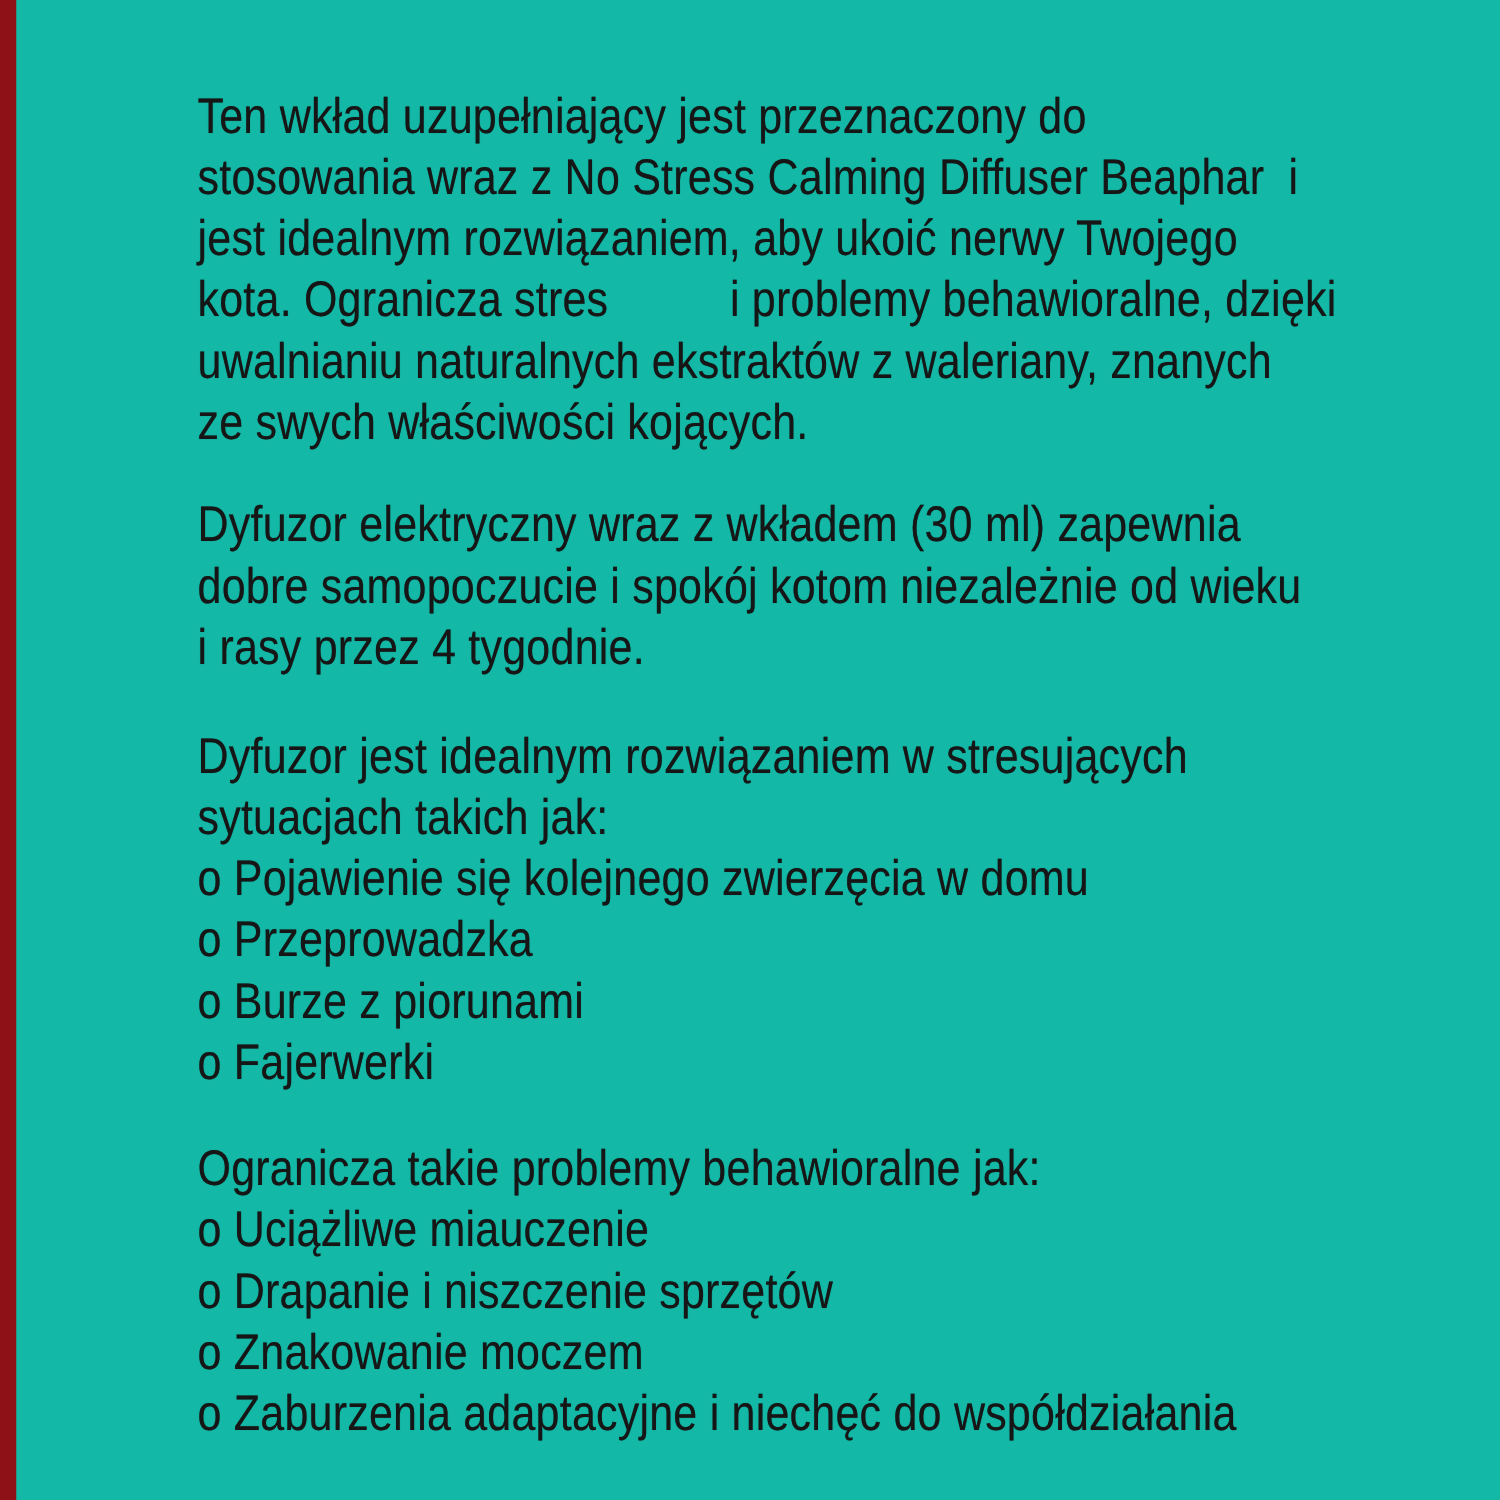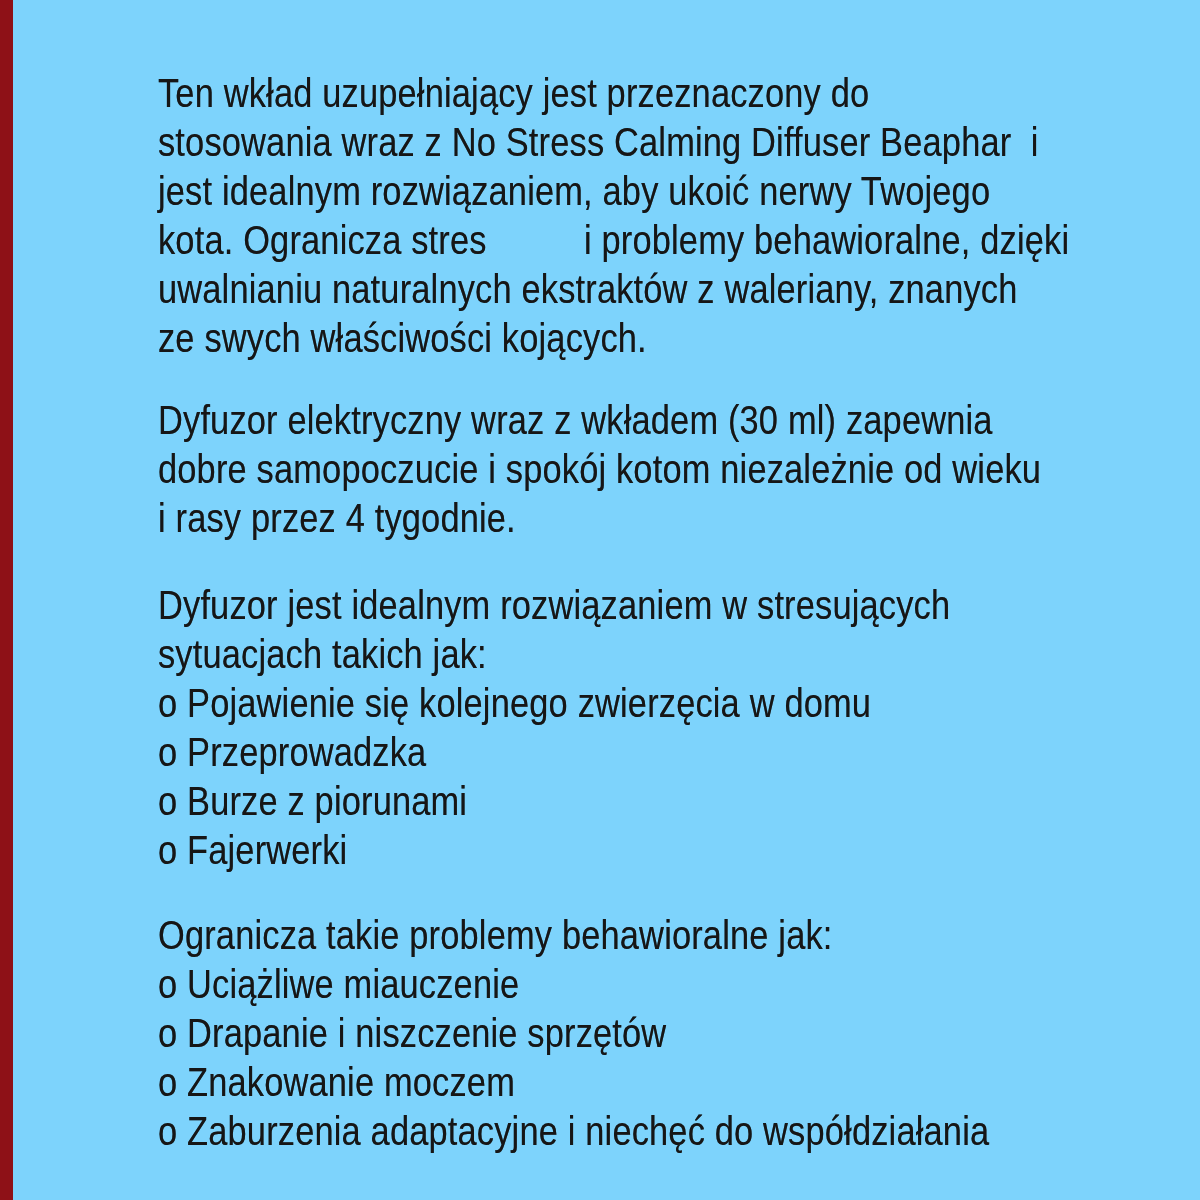--- a/index.html
+++ b/index.html
@@ -49,21 +49,21 @@
   .para.gap-after-2 { margin-bottom: 38px; }
   .para.gap-after-3 { margin-bottom: 36px; }
   .line {
     white-space: pre;   
     height: 49px;
   }
 </style>
 </head>
 <body>
 
-<div class="page" style="background: #7dd3fc;">
+<div class="page" style="background: #14b8a6;">
 
   <div class="edge-stripe" style="background: rgb(142, 17, 23);"></div>
 
   <div class="text-block" style="color: rgb(22, 22, 22);">
 
     <div class="para gap-after-1">
       <div class="line">Ten wkład uzupełniający jest przeznaczony do</div>
       <div class="line">stosowania wraz z No Stress Calming Diffuser Beaphar  i</div>
       <div class="line">jest idealnym rozwiązaniem, aby ukoić nerwy Twojego</div>
       <div class="line">kota. Ogranicza stres          i problemy behawioralne, dzięki</div>

